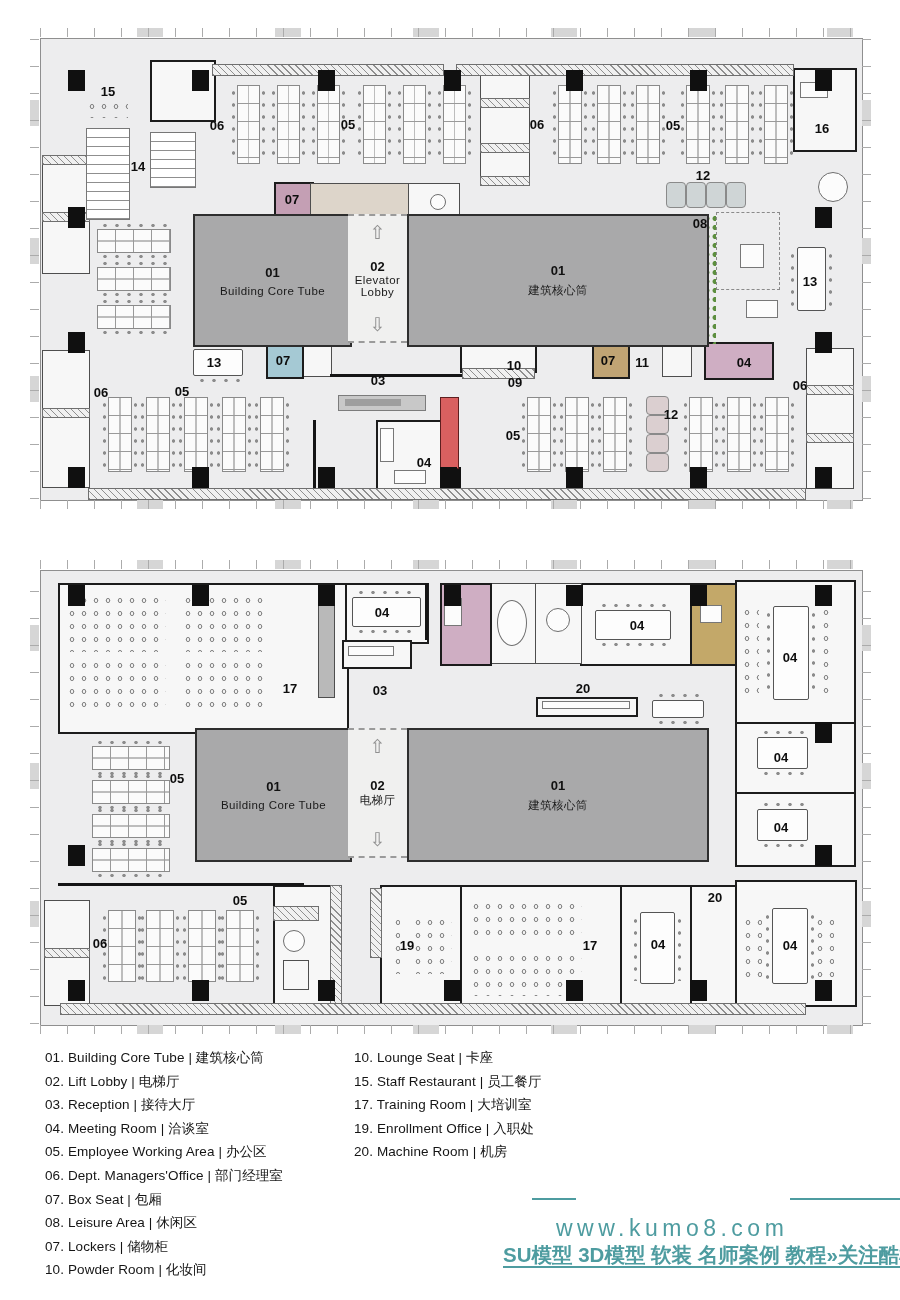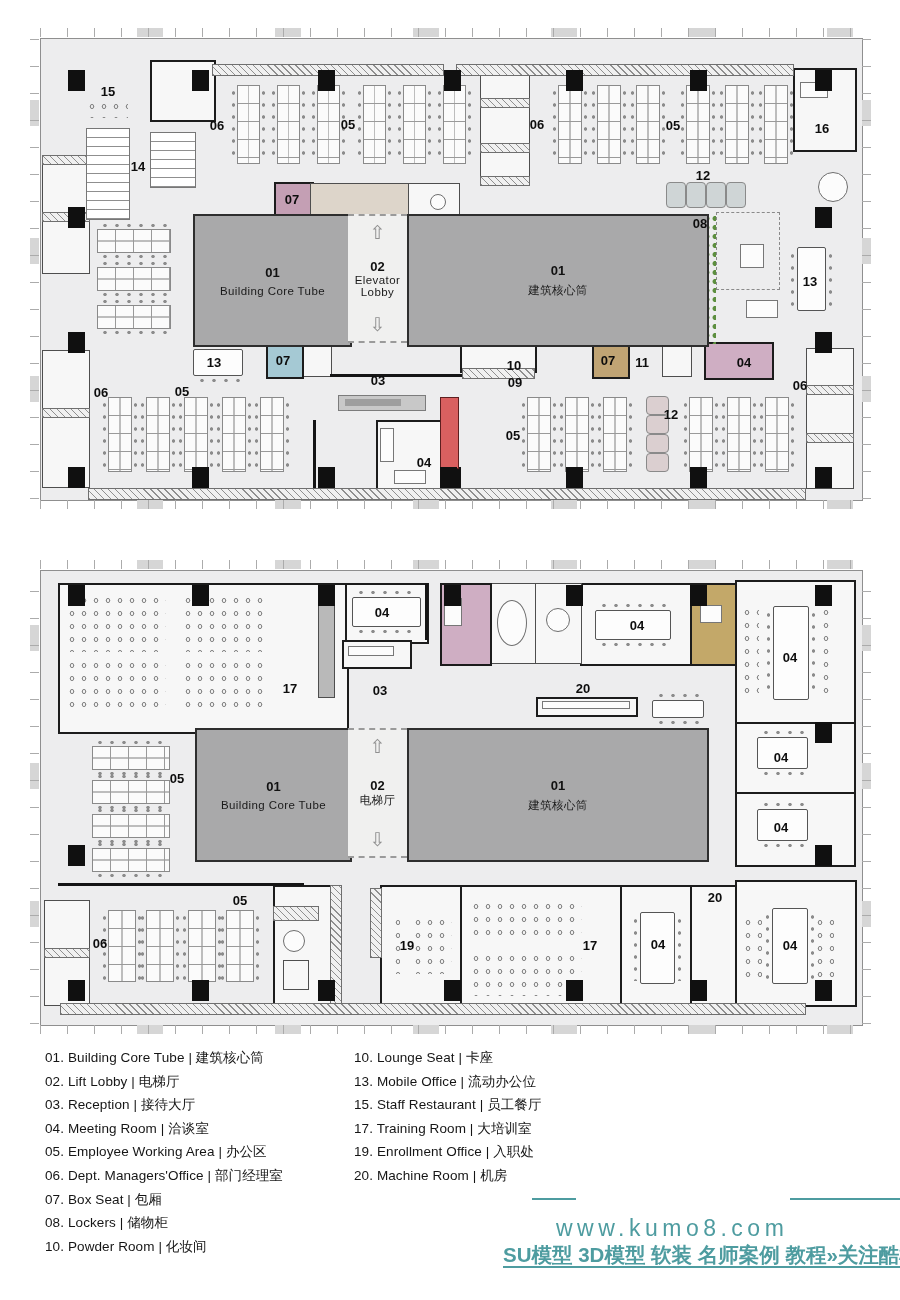--- a/index.html
+++ b/index.html
@@ -128,26 +128,26 @@
   </div>
 
   <div class="legend" id="legend-left" style="left:45px;top:1046px">
       <div class="row">01. Building Core Tube | 建筑核心筒</div>
       <div class="row">02. Lift Lobby | 电梯厅</div>
       <div class="row">03. Reception | 接待大厅</div>
       <div class="row">04. Meeting Room | 洽谈室</div>
       <div class="row">05. Employee Working Area | 办公区</div>
       <div class="row">06. Dept. Managers'Office | 部门经理室</div>
       <div class="row">07. Box Seat | 包厢</div>
-      <div class="row">08. Lockers | 储物柜</div>
+      <div class="row">08. Leisure Area | 休闲区</div>
+      <div class="row">07. Lockers | 储物柜</div>
       <div class="row">10. Powder Room | 化妆间</div>
     </div>
   <div class="legend" id="legend-right" style="left:354px;top:1046px">
       <div class="row">10. Lounge Seat | 卡座</div>
-      <div class="row">13. Mobile Office | 流动办公位</div>
       <div class="row">15. Staff Restaurant | 员工餐厅</div>
       <div class="row">17. Training Room | 大培训室</div>
       <div class="row">19. Enrollment Office | 入职处</div>
       <div class="row">20. Machine Room | 机房</div>
     </div>
 
   <div class="wm-line" style="left: 532px; top: 1198px; width: 44px; background: rgb(78, 156, 160);"></div>
   <div class="wm-line" style="left: 790px; top: 1198px; width: 110px; background: rgb(78, 156, 160);"></div>
   <div class="wm-url" style="color: rgb(78, 156, 160);">www.kumo8.com</div>
   <div class="wm-cn" style="color: rgb(78, 156, 160);">SU模型 3D模型 软装 名师案例 教程»关注酷模吧</div>

